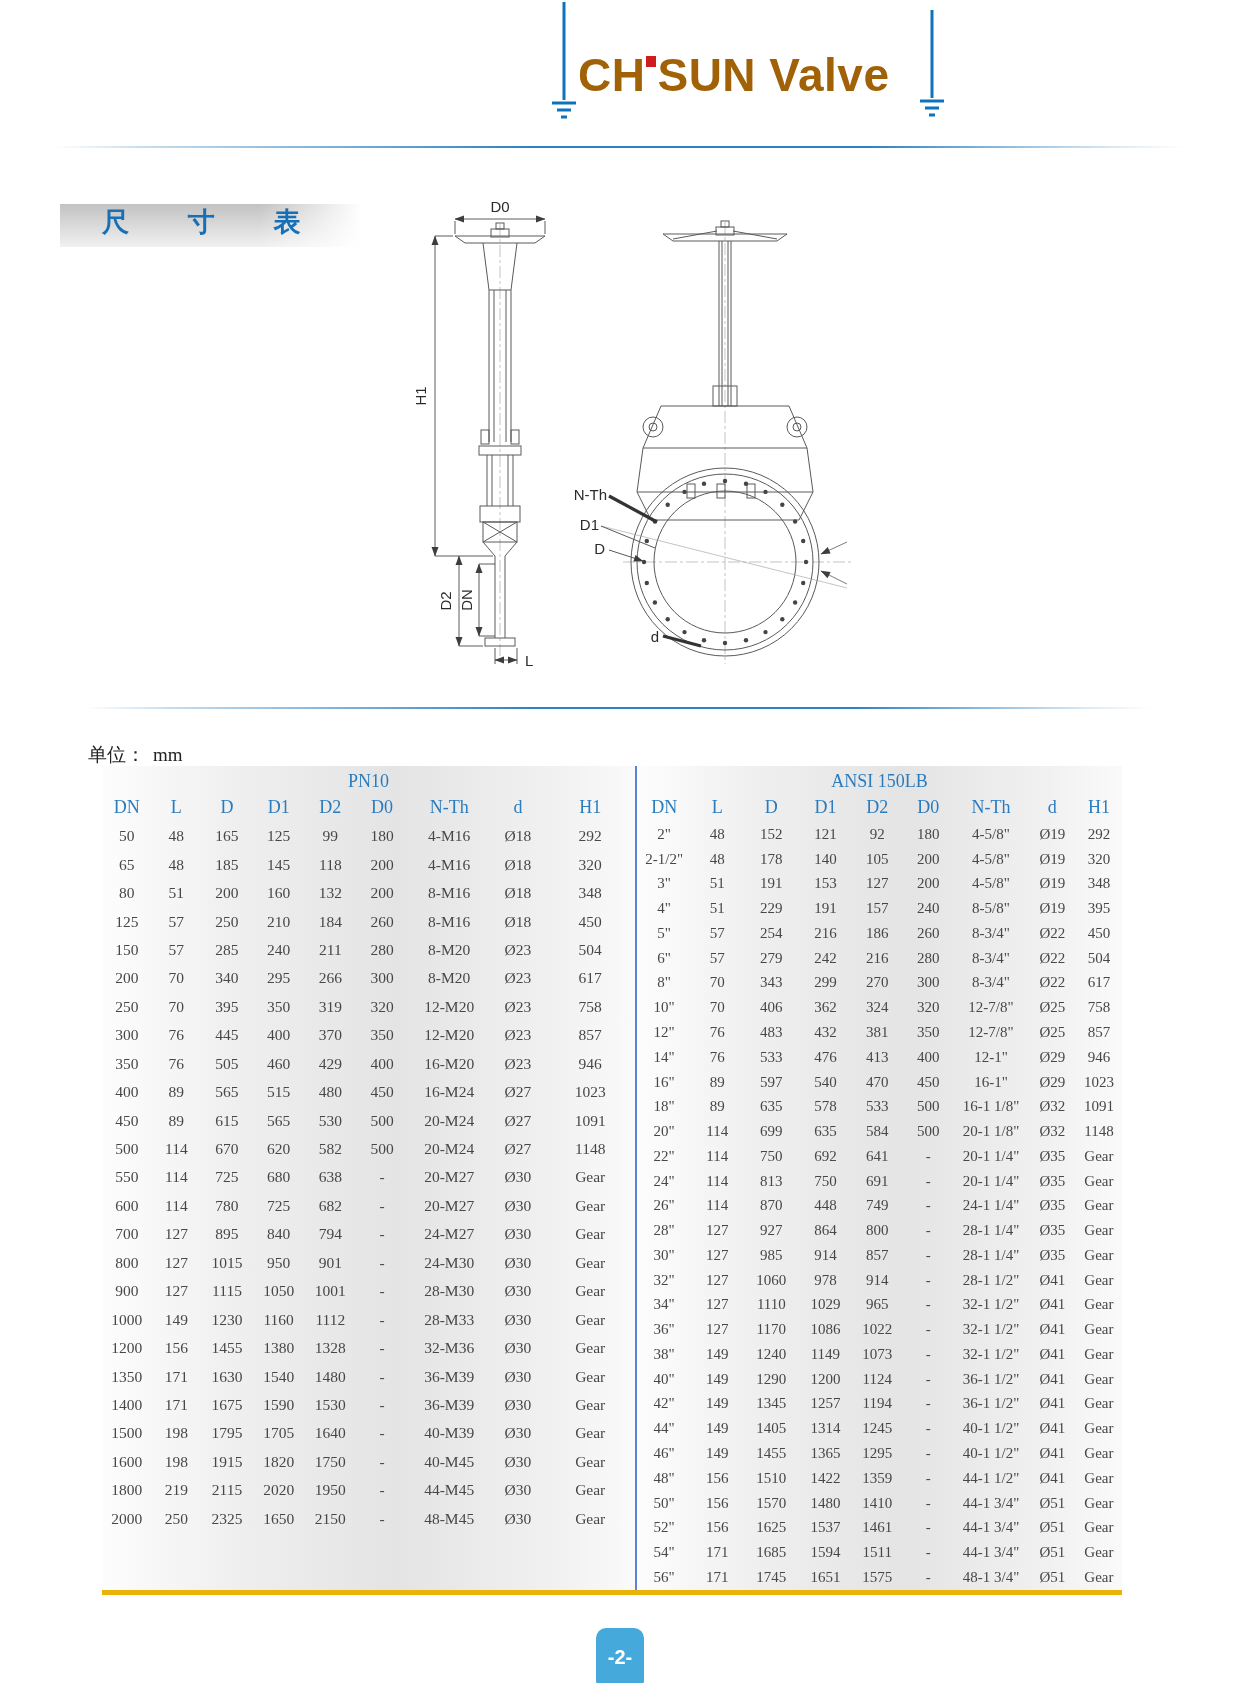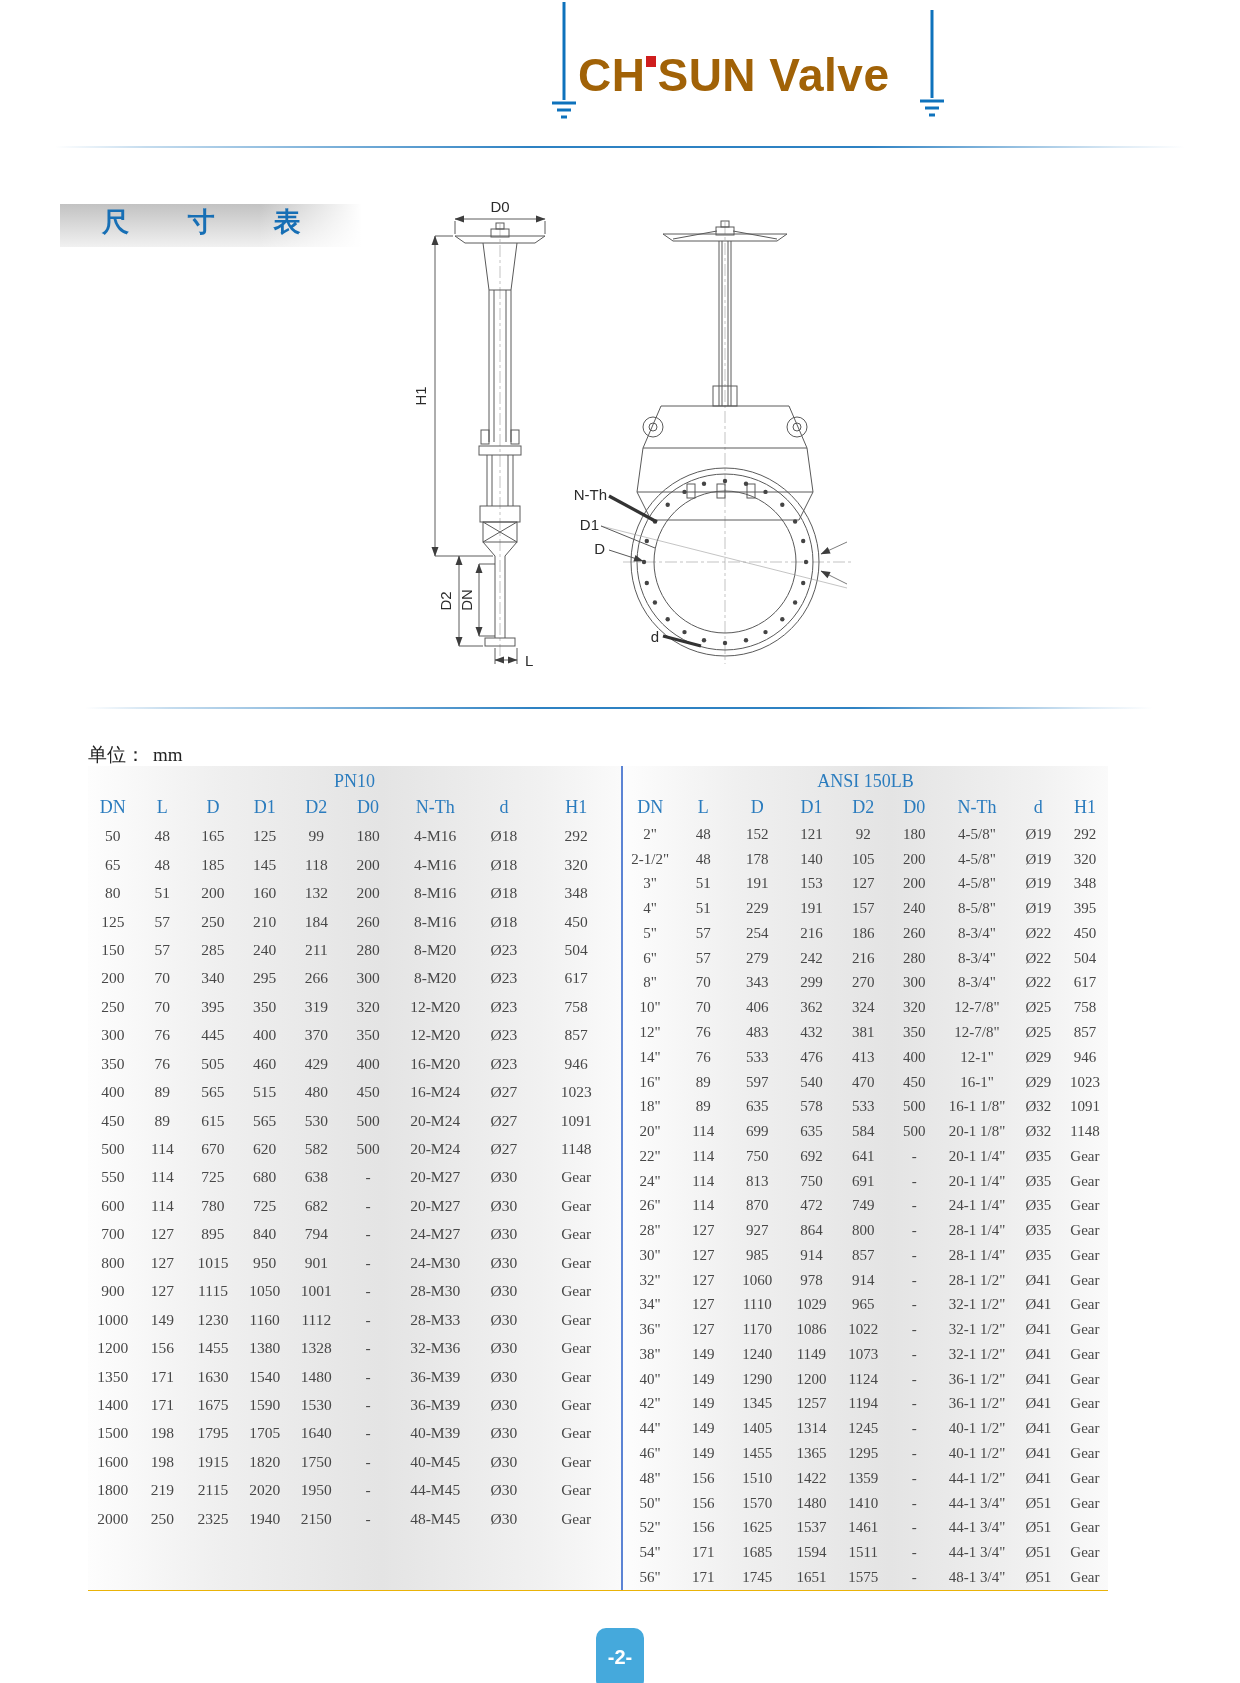--- a/index.html
+++ b/index.html
@@ -29,22 +29,22 @@
 
   
   .drawing{position:absolute;left:395px;top:190px;}
   .drawing text{font-family:"Liberation Sans",sans-serif;font-size:15px;fill:#2b2b2b;}
 
   
   .unit{position:absolute;left:88px;top:742px;font-size:19px;color:#222;}
   .unit .v{margin-left:8px;}
 
   
-  .tables{position:absolute;left:88px;top:766px;width:1020px;height:824px;display:flex;
-        border-bottom:1px solid #eab308;}
+  .tables{position:absolute;left:102px;top:766px;width:1020px;height:824px;display:flex;
+        border-bottom:5px solid #eab308;}
   .t-wrap{height:100%;background:linear-gradient(90deg,#fdfdfd 0%,#efefef 25%,#e4e4e4 55%,#f1f1f1 85%,#fafafa 100%);}
   #table-0{width:533px;}
   #table-1{width:485px;}
   .vdiv{width:2px;background:#5c84d4;height:100%;}
   table.tbl{border-collapse:collapse;table-layout:fixed;width:100%;}
   .tbl th,.tbl td{text-align:center;padding:0;font-weight:normal;overflow:hidden;white-space:nowrap;}
   .tbl thead tr.grp th{height:26px;font-size:18px;color:#2b7cbe;vertical-align:bottom;}
   .tbl thead tr.cols th{height:30px;font-size:18px;color:#2b7cbe;vertical-align:middle;}
   .tbl tbody td{color:#474747;}
   .t0 tbody tr{height:28.44px;} .t0 tbody td{font-size:15.5px;}
@@ -507,21 +507,21 @@
               <td>1950</td>
               <td>-</td>
               <td>44-M45</td>
               <td>Ø30</td>
               <td>Gear</td>
             </tr>
             <tr>
               <td>2000</td>
               <td>250</td>
               <td>2325</td>
-              <td>1940</td>
+              <td>1650</td>
               <td>2150</td>
               <td>-</td>
               <td>48-M45</td>
               <td>Ø30</td>
               <td>Gear</td>
             </tr>
           </tbody>
         </table>
       </div>
     <div class="vdiv"></div>
@@ -717,21 +717,21 @@
               <td>691</td>
               <td>-</td>
               <td>20-1 1/4"</td>
               <td>Ø35</td>
               <td>Gear</td>
             </tr>
             <tr>
               <td>26"</td>
               <td>114</td>
               <td>870</td>
-              <td>472</td>
+              <td>448</td>
               <td>749</td>
               <td>-</td>
               <td>24-1 1/4"</td>
               <td>Ø35</td>
               <td>Gear</td>
             </tr>
             <tr>
               <td>28"</td>
               <td>127</td>
               <td>927</td>

